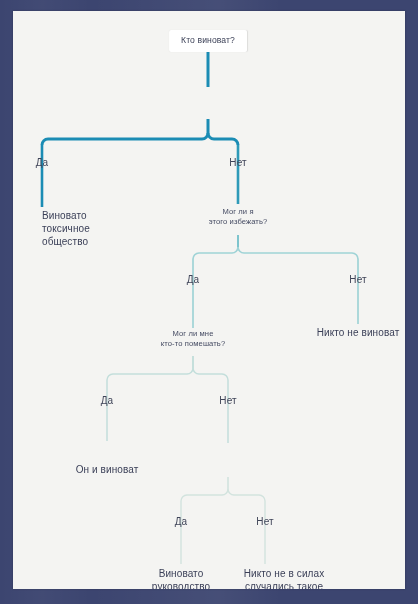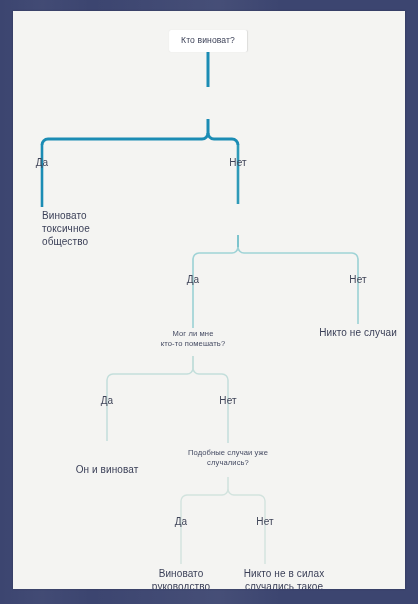--- a/index.html
+++ b/index.html
@@ -143,30 +143,30 @@
         <path d="M252,490 L252,553" stroke="#d2e3de" stroke-width="1.4"></path>
       </svg>
 
       <div class="node title" style="left:195px; top:19px;">Кто виноват?</div>
 
 
       <div class="node leaf" style="left:29px; top:198px; width:70px; text-align:left; transform:none;">Виновато
 токсичное
 общество</div>
 
+      <div class="node q" style="left:225px; top:196px; width:120px;">Мог ли я
+этого избежать?</div>
 
       <div class="node q" style="left:180px; top:318px; width:120px;">Мог ли мне
 кто-то помешать?</div>
 
-      <div class="node leaf" style="left:345px; top:315px; width:110px;">Никто не случаи</div>
+      <div class="node leaf" style="left:345px; top:315px; width:110px;">Никто не виноват</div>
 
       <div class="node leaf" style="left:94px; top:452px; width:90px;">Он и виноват</div>
 
-      <div class="node q" style="left:215px; top:437px; width:140px;">Подобные случаи уже
-случались?</div>
 
       <div class="node leaf" style="left:168px; top:556px; width:72px;">Виновато
 руководство</div>
 
       <div class="node leaf" style="left:271px; top:556px; width:100px;">Никто не в силах
 случались такое</div>
 
       <div class="elabel" style="left:29px; top:146px;">Да</div>
 
       <div class="elabel" style="left:225px; top:146px;">Нет</div>

